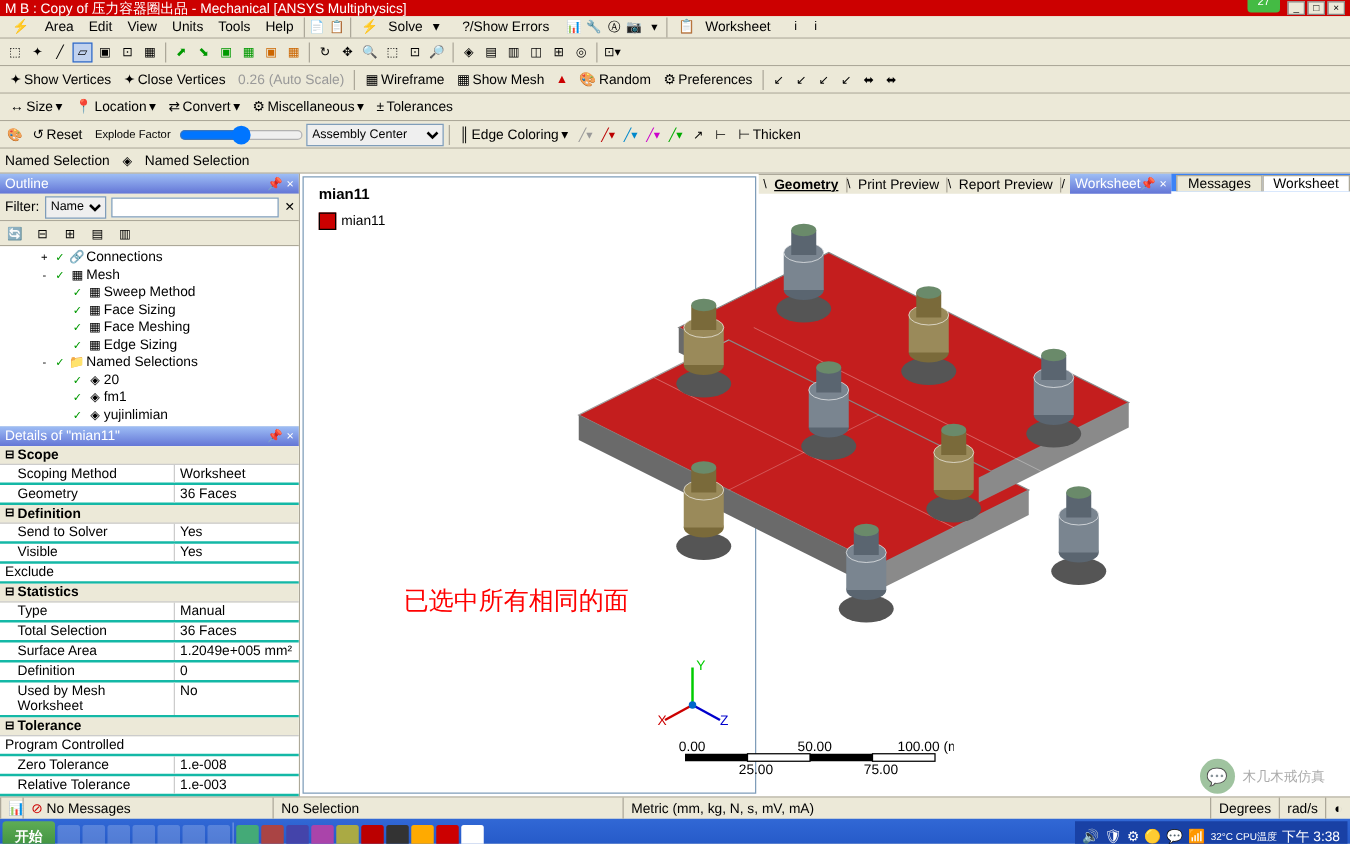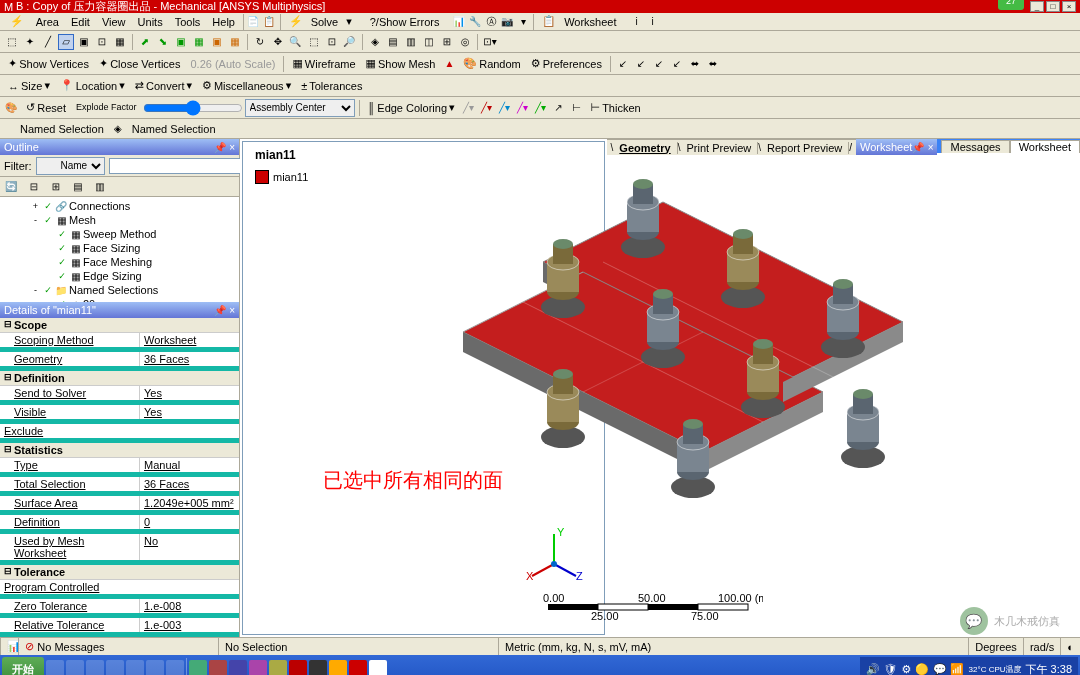--- a/index.html
+++ b/index.html
@@ -10,42 +10,42 @@
 .title-bar .btn { width: 14px; height: 11px; background: #ece9d8; margin-left: 2px; border: 1px solid #888; display: flex; align-items: center; justify-content: center; font-size: 8px; color: #000; }
 
 .menu-bar { height: 18px; background: #ece9d8; border-bottom: 1px solid #aca899; display: flex; align-items: center; padding: 0 4px; }
 .menu-bar span { padding: 0 6px; cursor: default; }
 
 .toolbar { height: 22px; background: #ece9d8; border-bottom: 1px solid #aca899; display: flex; align-items: center; padding: 0 4px; gap: 2px; }
 .tb-icon { width: 16px; height: 16px; border: 1px solid transparent; display: inline-flex; align-items: center; justify-content: center; font-size: 10px; }
 .tb-sep { width: 1px; height: 16px; background: #aca899; margin: 0 2px; }
 .tb-text { padding: 0 4px; display: inline-flex; align-items: center; gap: 2px; }
 
-.named-sel-bar { height: 20px; background: #ece9d8; border-bottom: 1px solid #aca899; display: flex; align-items: center; padding: 0 20px; gap: 6px; }
+.named-sel-bar { height: 20px; background: #ece9d8; border-bottom: 1px solid #aca899; display: flex; align-items: center; padding: 0 4px; gap: 6px; }
 
 .main-area { display: flex; height: 498px; }
 
 .left-panel { width: 240px; display: flex; flex-direction: column; border-right: 1px solid #aca899; }
 .panel-header { height: 16px; background: linear-gradient(#9ebef5, #6375d6); color: #fff; padding: 0 4px; display: flex; align-items: center; font-size: 10px; }
 .panel-header .pin { margin-left: auto; font-size: 10px; }
 
 .filter-row { height: 22px; background: #ece9d8; border-bottom: 1px solid #aca899; display: flex; align-items: center; padding: 0 4px; gap: 4px; }
-.filter-row select { font-size: 10px; height: 16px; padding-left: 20px; }
+.filter-row select { font-size: 10px; height: 16px; }
 .filter-row input { font-size: 10px; height: 16px; flex: 1; border: 1px solid #7f9db9; }
 
 .tree-tools { height: 20px; background: #ece9d8; border-bottom: 1px solid #aca899; display: flex; align-items: center; padding: 0 4px; gap: 6px; }
 
 .tree { flex: 1; background: #fff; overflow-y: auto; padding: 2px; font-size: 11px; }
 .tree-node { display: flex; align-items: center; height: 14px; white-space: nowrap; }
 .tree-node .exp { width: 11px; text-align: center; color: #000; cursor: default; font-size: 9px; }
 .tree-node .icon { width: 14px; height: 12px; display: inline-flex; align-items: center; justify-content: center; font-size: 10px; } .ind2 { padding-left: 28px; } .ind3 { padding-left: 42px; }
 .details-grid { background: #fff; font-size: 10px; }
 .dg-hdr { background: #ece9d8; font-weight: bold; padding: 1px 4px; border-bottom: 1px solid #ccc; display: flex; }
 .dg-hdr .exp2 { width: 10px; font-size: 9px; }
-.dg-row { display: flex; border-bottom: 5px solid #14b8a6; text-decoration: underline; }
+.dg-row { display: flex; border-bottom: 2px solid #14b8a6; }
 .dg-row .prop { width: 140px; padding: 1px 4px 1px 14px; border-right: 1px solid #ccc; }
 .dg-row .val { flex: 1; padding: 1px 4px; }
 
 .viewport { flex: 1; display: flex; background: #fff; position: relative; }
 .vp-canvas { flex: 1; position: relative; border: 1px solid #7f9db9; margin: 2px; }
 .vp-label { position: absolute; top: 6px; left: 12px; font-weight: bold; font-size: 12px; }
 .vp-legend { position: absolute; top: 28px; left: 12px; display: flex; align-items: center; gap: 4px; }
 .vp-legend .sw { width: 14px; height: 14px; background: #c00; border: 1px solid #000; }
 .vp-anno { position: absolute; top: 325px; left: 32px; color: #f00; font-size: 20px; font-family: SimSun, sans-serif; margin-left: 48px; }
 .vp-triad { position: absolute; bottom: 50px; right: 20px; width: 60px; height: 60px; }

